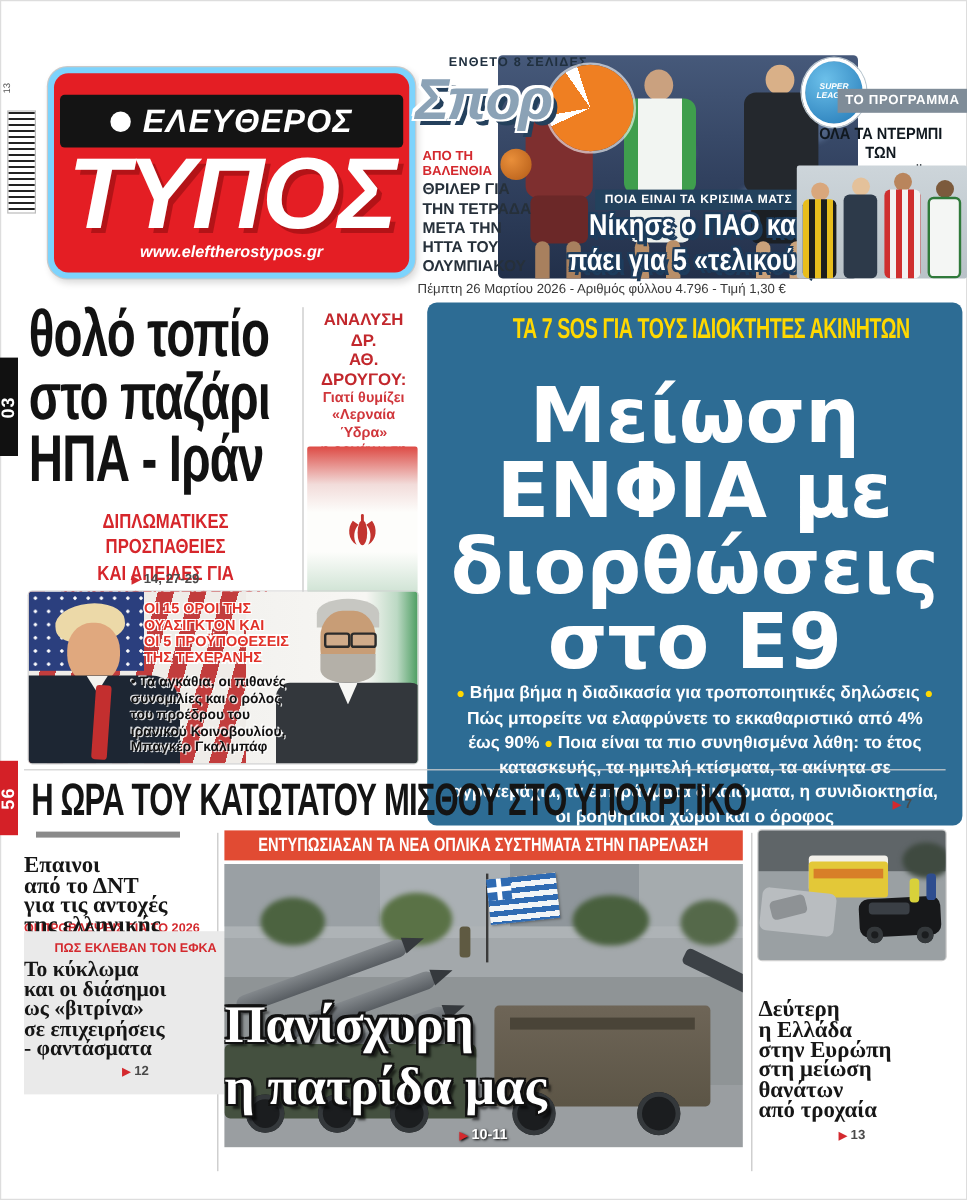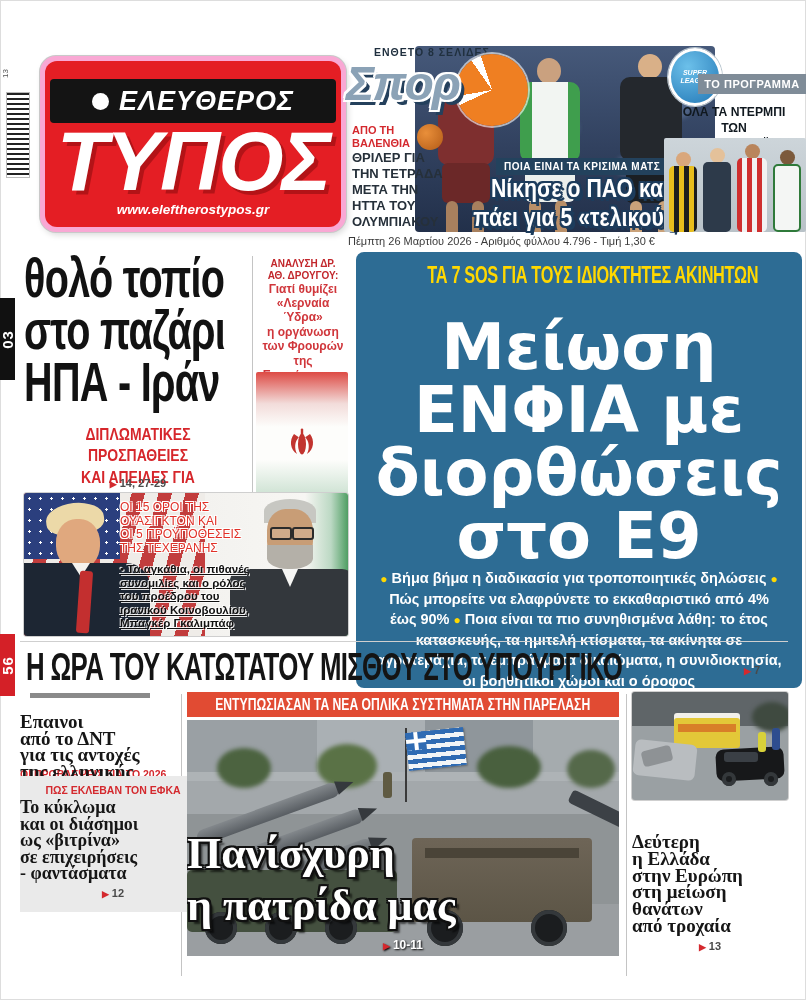--- a/index.html
+++ b/index.html
@@ -7,21 +7,21 @@
         font-family:"Liberation Sans",sans-serif;box-shadow:inset 0 0 0 1px #ddd;margin:0 auto;}
   .abs{position:absolute;}
   .ml{white-space:pre-line;}
 
   
   .barcode{background:repeating-linear-gradient(180deg,#222 0 2px,#fff 2px 5px);border:1px solid #bbb;}
   .edge-tab{color:#fff;font-weight:800;display:flex;align-items:center;justify-content:center;}
   .edge-tab span{transform:rotate(-90deg);font-size:15px;letter-spacing:1px;}
 
   
-  .logo-frame{background:#f9a8d4;border-radius:16px;box-shadow:0 0 0 1px #c9c9c9,2px 3px 6px rgba(0,0,0,.15);}
+  .logo-frame{background:#7dd3fc;border-radius:16px;box-shadow:0 0 0 1px #c9c9c9,2px 3px 6px rgba(0,0,0,.15);}
   .logo-red{position:absolute;inset:5px;background:#e41e24;border-radius:12px;}
   .logo-blackbar{position:absolute;left:5px;right:5px;top:18px;height:44px;background:#141414;border-radius:4px;
                  display:flex;align-items:center;justify-content:center;gap:10px;}
   .logo-dot{width:17px;height:17px;border-radius:50%;background:#fff;}
   .logo-top-txt{color:#fff;font-style:italic;font-weight:900;font-size:27px;letter-spacing:1px;}
   .logo-main-txt{position:absolute;left:0;right:0;top:58px;text-align:center;color:#fff;font-weight:900;
                  font-size:84px;line-height:1;font-style:italic;letter-spacing:-2px;
                  text-shadow:4px 4px 0 rgba(90,0,0,.35);}
   .logo-url{position:absolute;left:0;right:0;bottom:10px;text-align:center;color:#fff;font-style:italic;
             font-weight:700;font-size:13.5px;}
@@ -60,21 +60,21 @@
   .vline{background:#c4c4c4;width:1px;}
   .kicker-red{color:#d4292e;font-weight:800;}
 
   .photo-frame{overflow:hidden;border-radius:3px;box-shadow:0 0 0 1px #cfcfcf;}
   .usa-side{position:absolute;left:0;top:0;bottom:0;width:56%;
     background:repeating-linear-gradient(105deg,#c23d3d 0 13px,#efece8 13px 26px);}
   .usa-canton{position:absolute;left:0;top:0;width:96px;height:66px;background:#2b3f7e;
     background-image:radial-gradient(#fff 1.2px,transparent 1.4px);background-size:11px 11px;}
   .iran-side{position:absolute;right:0;top:0;bottom:0;width:44%;
     background:linear-gradient(90deg,#f3f2ef 0%,#f7f6f3 70%,#bcd9c4 88%,#4f9e63 100%);}
-  .ovl-title{color:#e13128;font-weight:400;font-size:12px;line-height:1.14;
+  .ovl-title{color:#e13128;font-weight:700;font-size:12px;line-height:1.14;
     text-shadow:1px 1px 0 #fff,-1px -1px 0 #fff,1px -1px 0 #fff,-1px 1px 0 #fff;}
   .ovl-text{color:#111;font-weight:800;font-size:11.5px;line-height:1.18;
     text-shadow:1px 1px 0 rgba(255,255,255,.85),-1px -1px 0 rgba(255,255,255,.85);}
 
   
   .minwage-h{font-weight:900;color:#141414;font-size:38px;line-height:42px;letter-spacing:-1px;
              transform:scaleX(.68);transform-origin:0 50%;white-space:nowrap;}
   .serif-h{font-family:"Liberation Serif",serif;font-weight:700;color:#161616;text-align:left;}
   .banner-red{background:#e14b33;color:#fff;display:flex;align-items:center;justify-content:center;}
   .outline-black{color:#fff;font-family:"Liberation Serif",serif;font-weight:700;
@@ -211,21 +211,21 @@
     </p>
   </div>
 
   <div class="abs ml big-black" style="left:24px;top:252px;">θολό τοπίο
 στο παζάρι
 ΗΠΑ - Ιράν</div>
 
   <div class="abs vline" style="left:252px;top:256px;height:238px;"></div>
 
   <div class="abs" style="left:258px;top:258px;width:90px;">
-    <div class="ml" style="font-size:10px;font-weight:900;color:#c2272c;text-align:center;line-height:1.18;">ΑΝΑΛΥΣΗ ΔΡ.
+    <div class="ml" style="font-size:14px;font-weight:900;color:#c2272c;text-align:center;line-height:1.18;">ΑΝΑΛΥΣΗ ΔΡ.
 ΑΘ. ΔΡΟΥΓΟΥ:</div>
     <div class="ml" style="margin-top:0;font-size:12px;font-weight:700;color:#d0363b;text-align:center;line-height:1.2;">Γιατί θυμίζει
 «Λερναία Ύδρα»
 η οργάνωση
 των Φρουρών
 της Επανάστασης</div>
   </div>
   <div class="abs scene" style="left:256px;top:372px;width:92px;height:122px;background:linear-gradient(180deg,#dd4a44 0%,#f2dcda 26%,#fdfdfb 45%,#fdfdfb 72%,#cfe3d4 100%);border-radius:2px;">
     <svg class="abs" style="left:26px;top:48px;" width="40" height="44" viewBox="0 0 100 100">
       <g fill="#c2342f">
@@ -264,21 +264,21 @@
       <div class="abs" style="left:56px;top:28px;width:18px;height:9px;border:2px solid #2b2b2b;border-radius:3px;background:rgba(255,255,255,.15);"></div>
       <div class="abs" style="left:31px;top:46px;width:46px;height:24px;background:#b4b0a8;border-radius:0 0 45% 45%;"></div>
       <div class="abs" style="left:-6px;top:70px;width:124px;height:70px;background:#33373c;border-radius:12px 12px 0 0;"></div>
       <div class="abs" style="left:46px;top:70px;width:16px;height:18px;background:#f6f6f4;clip-path:polygon(0 0,100% 0,50% 100%);"></div>
     </div>
 
     <div class="abs ml ovl-title" style="left:96px;top:8px;width:150px;">ΟΙ 15 ΟΡΟΙ ΤΗΣ
 ΟΥΑΣΙΓΚΤΟΝ ΚΑΙ
 ΟΙ 5 ΠΡΟΫΠΟΘΕΣΕΙΣ
 ΤΗΣ ΤΕΧΕΡΑΝΗΣ</div>
-    <div class="abs ml ovl-text" style="left:96px;top:70px;width:150px;text-decoration:underline;">• Τα αγκάθια, οι πιθανές
+    <div class="abs ml ovl-text" style="left:85px;top:70px;width:150px;">• Τα αγκάθια, οι πιθανές
 συνομιλίες και ο ρόλος
 του προέδρου του
 ιρανικού Κοινοβουλίου,
 Μπαγκέρ Γκαλιμπάφ</div>
   </div>
 
   <div class="abs" style="left:20px;top:641px;width:768px;border-top:1px solid #cfcfcf;">
     <div class="minwage-h" style="margin:4px 0 0 6px;">Η ΩΡΑ ΤΟΥ ΚΑΤΩΤΑΤΟΥ ΜΙΣΘΟΥ ΣΤΟ ΥΠΟΥΡΓΙΚΟ</div>
   </div>
   <div class="abs pageref" style="left:744px;top:664px;">

